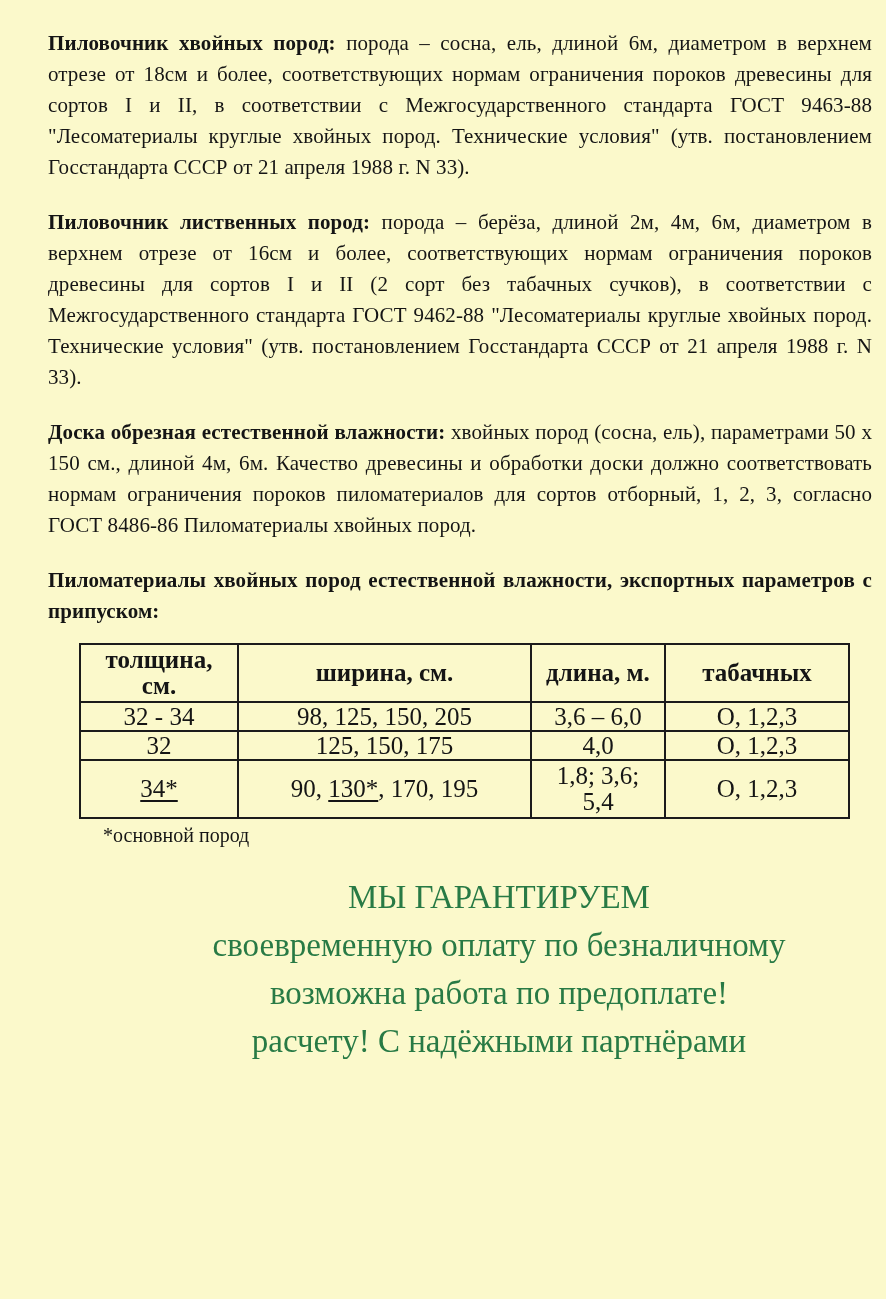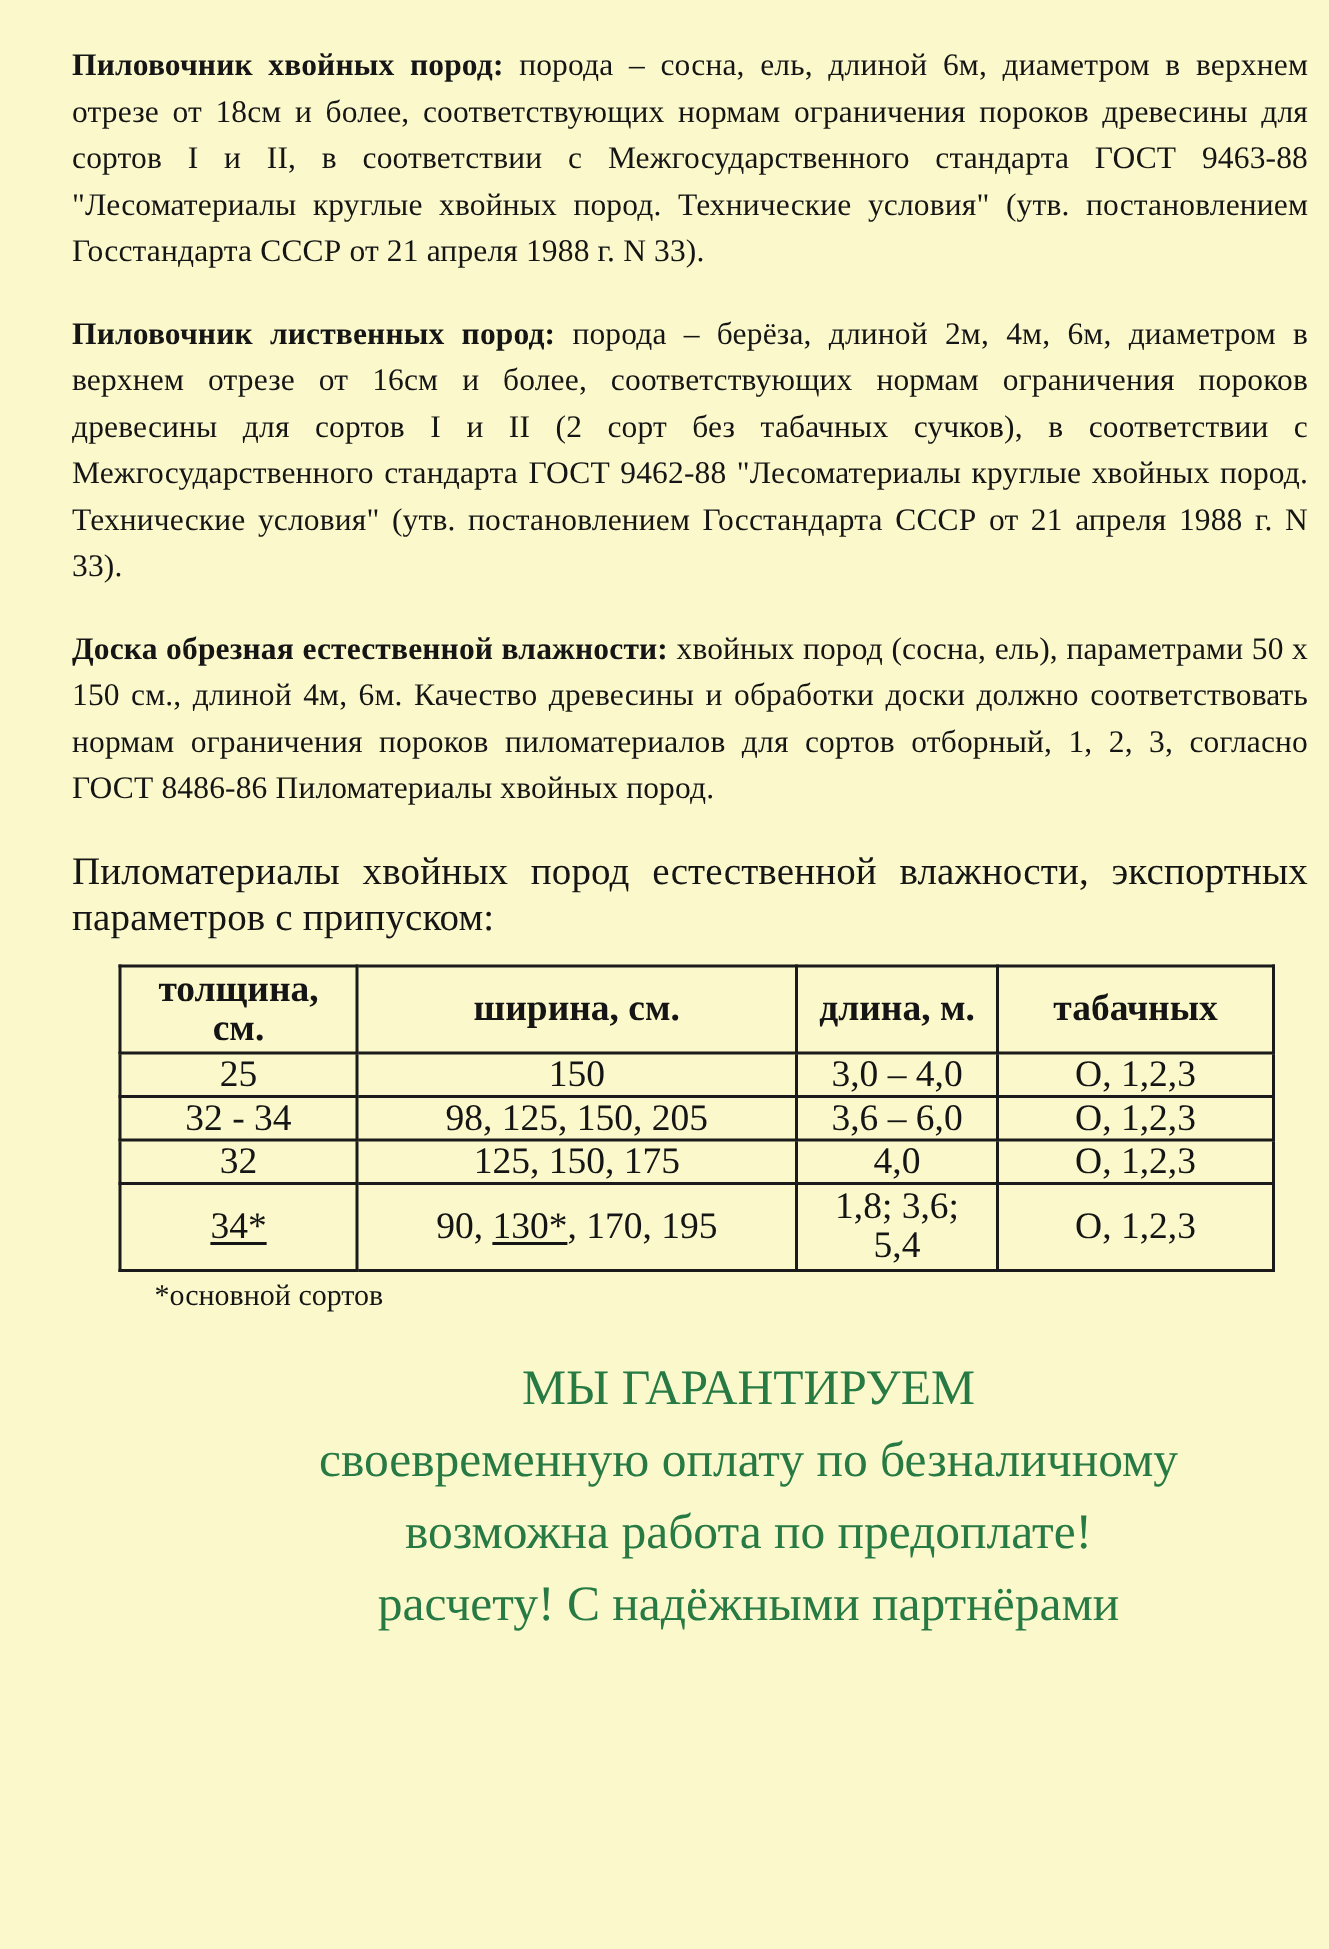--- a/index.html
+++ b/index.html
@@ -24,23 +24,23 @@
     font-size: 21px;
     line-height: 31px;
     text-align: justify;
     letter-spacing: 0.1px;
   }
   .para .lead {
     font-weight: bold;
   }
   .table-heading {
     margin: 0 0 0 0;
-    font-size: 26px;
+    font-size: 21px;
     line-height: 31px;
-    font-weight: normal;
+    font-weight: bold;
     text-align: justify;
     letter-spacing: 0.1px;
   }
   .table-wrap {
     margin: 16px 0 0 31px;
   }
   table.sizes {
     border-collapse: collapse;
     table-layout: fixed;
     width: 769px;
@@ -120,26 +120,20 @@
             <span>толщина,</span><br>
             <span>см.</span>
           </th>
           <th>ширина, см.</th>
           <th>длина, м.</th>
           <th>табачных</th>
         </tr>
       </thead>
       <tbody>
         <tr>
-          <td>25</td>
-          <td>150</td>
-          <td>3,0 – 4,0</td>
-          <td>О, 1,2,3</td>
-        </tr>
-        <tr>
           <td>32 - 34</td>
           <td>98, 125, 150, 205</td>
           <td>3,6 – 6,0</td>
           <td>О, 1,2,3</td>
         </tr>
         <tr>
           <td>32</td>
           <td>125, 150, 175</td>
           <td>4,0</td>
           <td>О, 1,2,3</td>
@@ -147,21 +141,21 @@
         <tr class="tall">
           <td><u>34*</u></td>
           <td><span>90, </span><u>130*</u><span>, 170, 195</span></td>
           <td><span>1,8; 3,6;</span><br><span>5,4</span></td>
           <td>О, 1,2,3</td>
         </tr>
       </tbody>
     </table>
   </div>
 
-  <div class="footnote">*основной сортов</div>
+  <div class="footnote">*основной пород</div>
 
   <div class="guarantee">
     <div>МЫ ГАРАНТИРУЕМ</div>
     <div>своевременную оплату по безналичному</div>
     <div>возможна работа по предоплате!</div>
     <div>расчету! С надёжными партнёрами</div>
   </div>
 
 </div>
 

